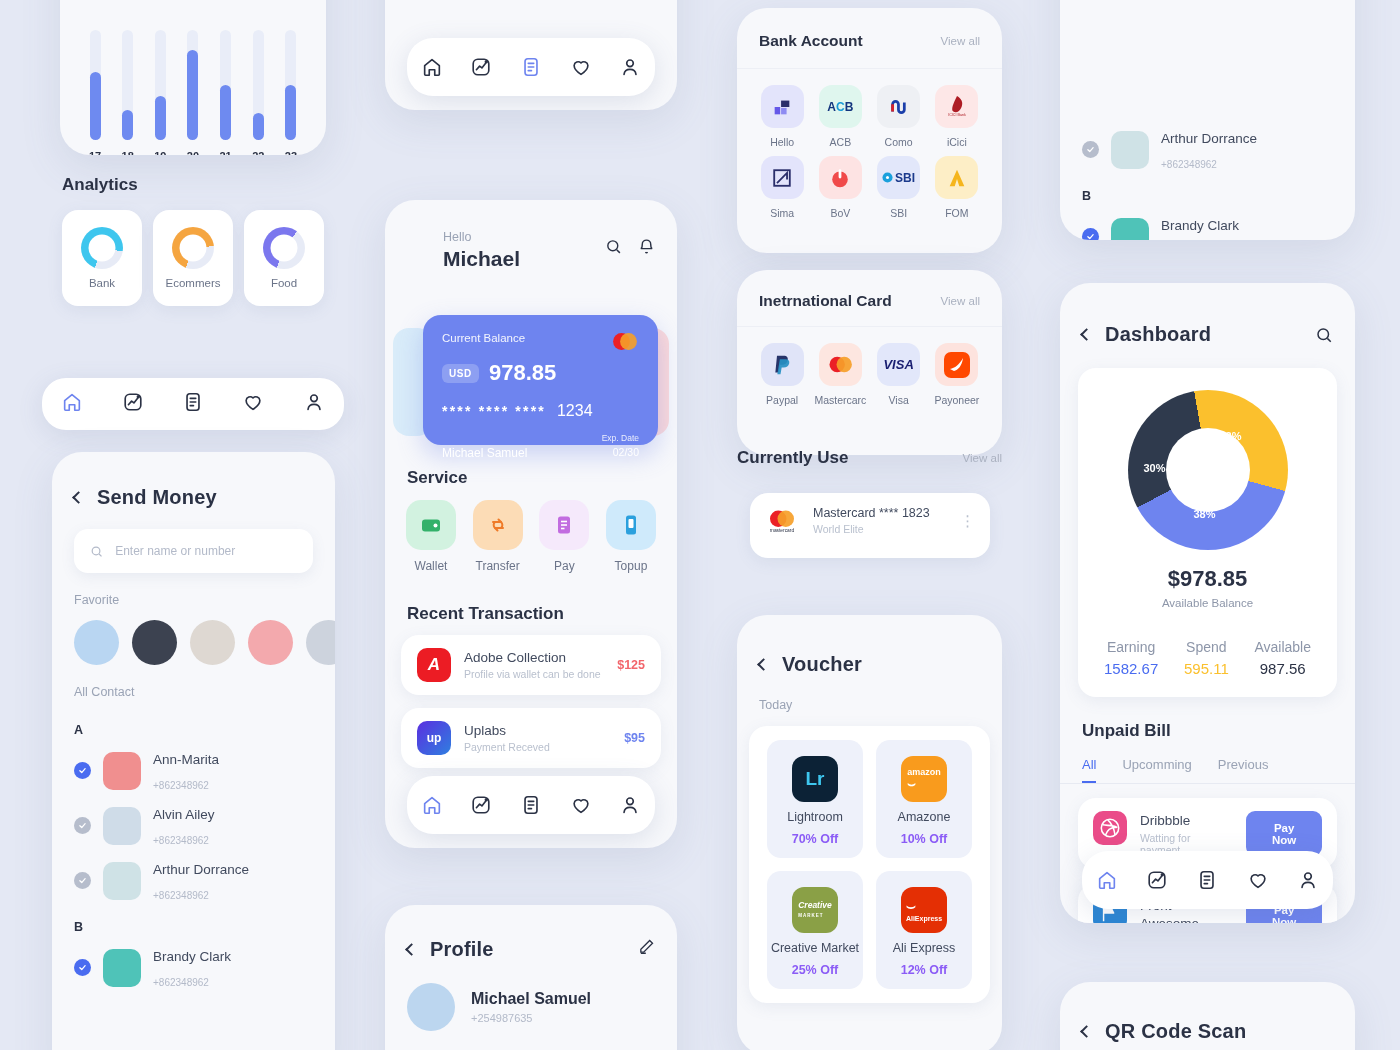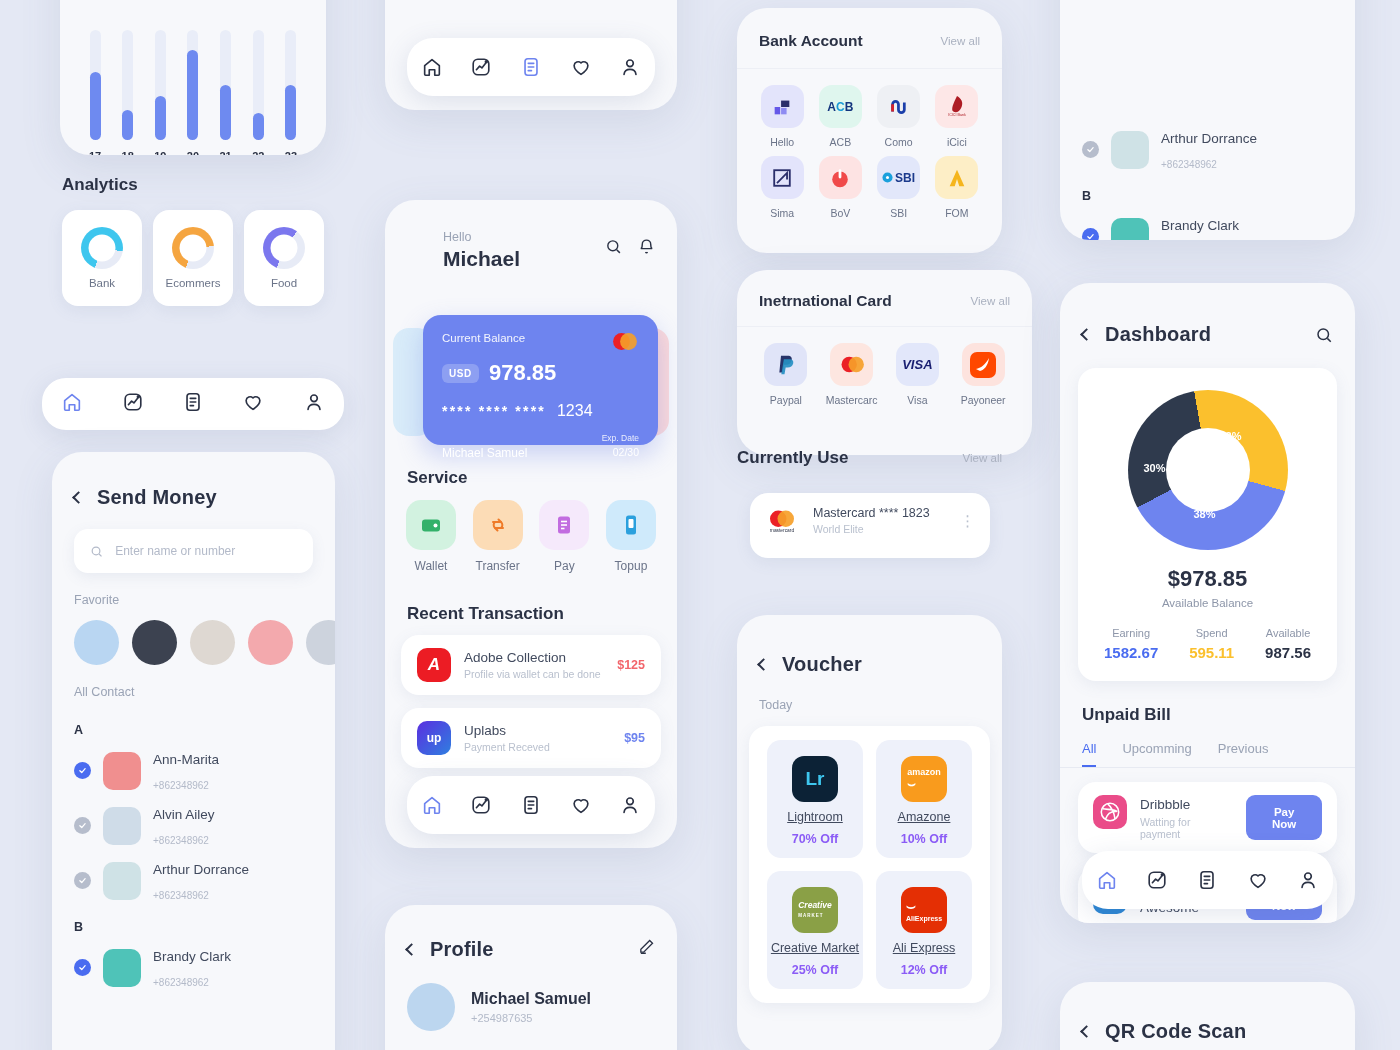--- a/index.html
+++ b/index.html
@@ -123,48 +123,48 @@
   
   #p-bank { left: 737px; top: 8px; width: 265px; height: 245px; }
   .pan-head { display:flex; align-items:center; justify-content:space-between; padding: 0 22px; }
   .pan-title { font-size:15.5px; font-weight:bold; }
   .viewall { font-size:11.5px; color:#aab1c0; }
   .grid4 { display:grid; grid-template-columns: repeat(4,1fr); gap: 8px 0; padding: 0 16px; }
   .g-item { display:flex; flex-direction:column; align-items:center; gap:8px;}
   .g-ic { width:43px; height:43px; border-radius:13px; display:flex; align-items:center; justify-content:center;}
   .g-lbl { font-size:10.5px; color:#6b7489; }
 
-  #p-intl { left: 737px; top: 270px; width: 295px; height: 185px; }
+  #p-intl { left: 737px; top: 270px; width: 265px; height: 185px; }
   #lbl-curr { position:absolute; left:737px; top:448px; width:265px;
               display:flex; align-items:center; justify-content:space-between;}
   #p-curr { left: 750px; top: 493px; width: 240px; height: 65px; }
 
   #p-voucher { left: 737px; top: 615px; width: 265px; height: 440px; }
   .v-grid { display:grid; grid-template-columns: 1fr 1fr; gap: 13px; padding: 0 18px; }
   .v-cell { background:#eef1fa; border-radius:14px; padding:16px 0 12px;
             display:flex; flex-direction:column; align-items:center; gap:8px;}
   .v-ic { width:46px; height:46px; border-radius:12px; display:flex; align-items:center; justify-content:center;
           font-weight:bold; color:#fff; overflow:hidden;}
-  .v-name { font-size:12.5px; color:#414a5e;text-decoration:underline; }
+  .v-name { font-size:12.5px; color:#414a5e; }
   .v-off { font-size:12.5px; font-weight:bold; color:#8b5cf6; }
 
   
   #p-contacts { left: 1060px; top: -118px; width: 295px; height: 358px; }
   #p-dash { left: 1060px; top: 283px; width: 295px; height: 640px; }
   .donut-wrap { position:relative; width:160px; height:160px; margin: 0 auto; }
   .donut { width:160px; height:160px; border-radius:50%; }
   .donut::after {
     content:""; position:absolute; left:50%; top:50%; width:84px; height:84px;
     background:#fff; border-radius:50%; transform:translate(-50%,-50%);
   }
   .dlab { position:absolute; font-size:11px; font-weight:bold; color:#fff; }
   .stat-row { display:flex; justify-content:space-between; padding: 0 26px; }
   .stat { text-align:center; }
-  .stat-k { font-size:11px; color:#8d96a9; }
-  .stat-v { font-size:15px; font-weight:bold; margin-top:5px; }
+  .stat-k { font-size:14px; color:#8d96a9;margin-top:12px; }
+  .stat-v { font-size:15px; font-weight:normal; margin-top:5px; }
   .tabs { display:flex; gap:26px; padding: 0 22px; border-bottom:1px solid #e7eaf2; }
   .tab { font-size:13px; color:#9aa3b5; padding-bottom:9px; }
   .tab.active { color:#4a6cf0; border-bottom:2.5px solid #4a6cf0; }
   .bill-row { display:flex; gap:13px; padding: 13px 15px; }
   .paynow { margin-left:auto; background:#6e84ef; color:#fff; font-size:11.5px;
             font-weight:bold; padding:8px 14px; border-radius:9px; border:none;
             font-family:inherit; }
   #p-qr { left: 1060px; top: 982px; width: 295px; height: 120px; }
 </style>
 </head>

